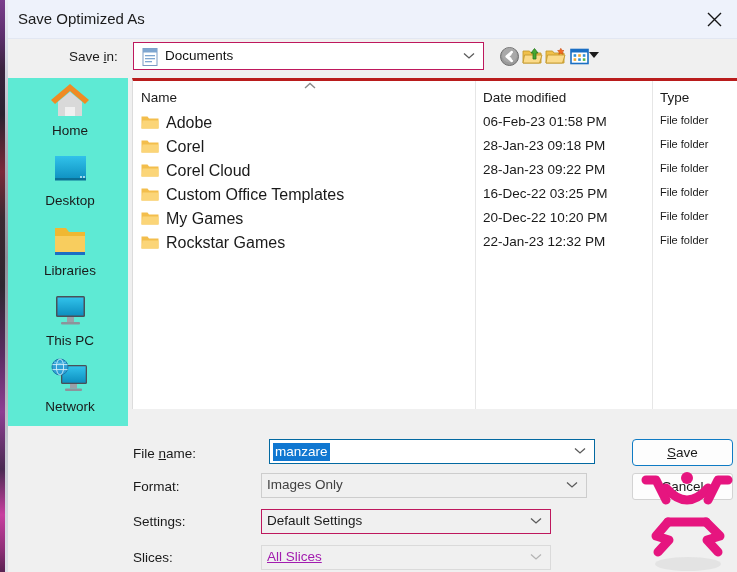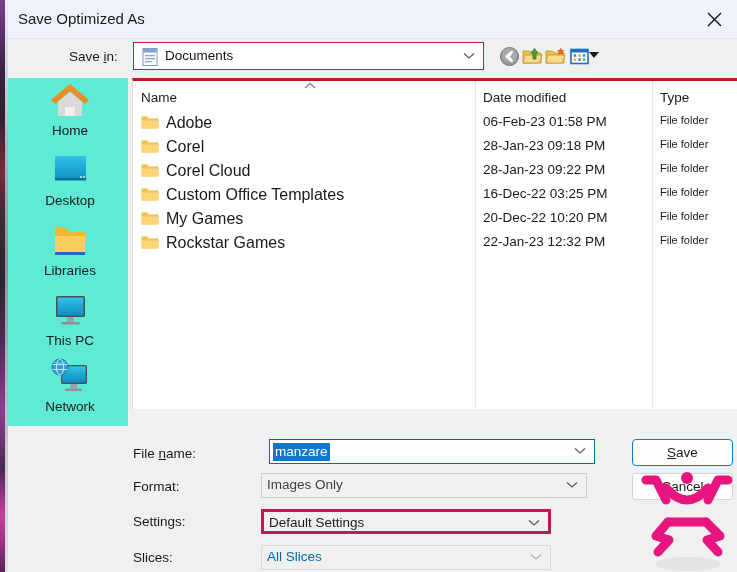--- a/index.html
+++ b/index.html
@@ -274,21 +274,21 @@
     font-size: 13.5px; color: #404040;
     white-space: nowrap;
   }
   #format-field .combo-arrow { position: absolute; right: 8px; top: 7px; }
 
   #settings-field {
     position: absolute;
     left: 261px; top: 509px;
     width: 290px; height: 25px;
     background: #f0f0f0;
-    border: 3px solid #be185d;
+    border: 1px solid #be185d;
     box-sizing: border-box;
   }
   #settings-field .val {
     position: absolute;
     left: 5px; top: 3px;
     font-size: 13.5px; color: #1a1a1a;
     white-space: nowrap;
   }
   #settings-field .combo-arrow { position: absolute; right: 8px; top: 7px; }
 
@@ -296,22 +296,23 @@
     position: absolute;
     left: 261px; top: 545px;
     width: 290px; height: 25px;
     background: #f0f0f0;
     border: 1px solid #dadada;
     box-sizing: border-box;
   }
   #slices-field .val {
     position: absolute;
     left: 5px; top: 3px;
-    font-size: 13.5px; color: #0369a1;
-    white-space: nowrap;
+    font-size: 13.5px; color: #a21caf;
+    white-space: nowrap;
+    text-decoration: underline;
   }
   #slices-field .combo-arrow { position: absolute; right: 8px; top: 7px; }
 
   
   #save-button {
     position: absolute;
     left: 632px; top: 439px;
     width: 101px; height: 27px;
     background: #fdfdfd;
     border: 1px solid #0f7bc4;

